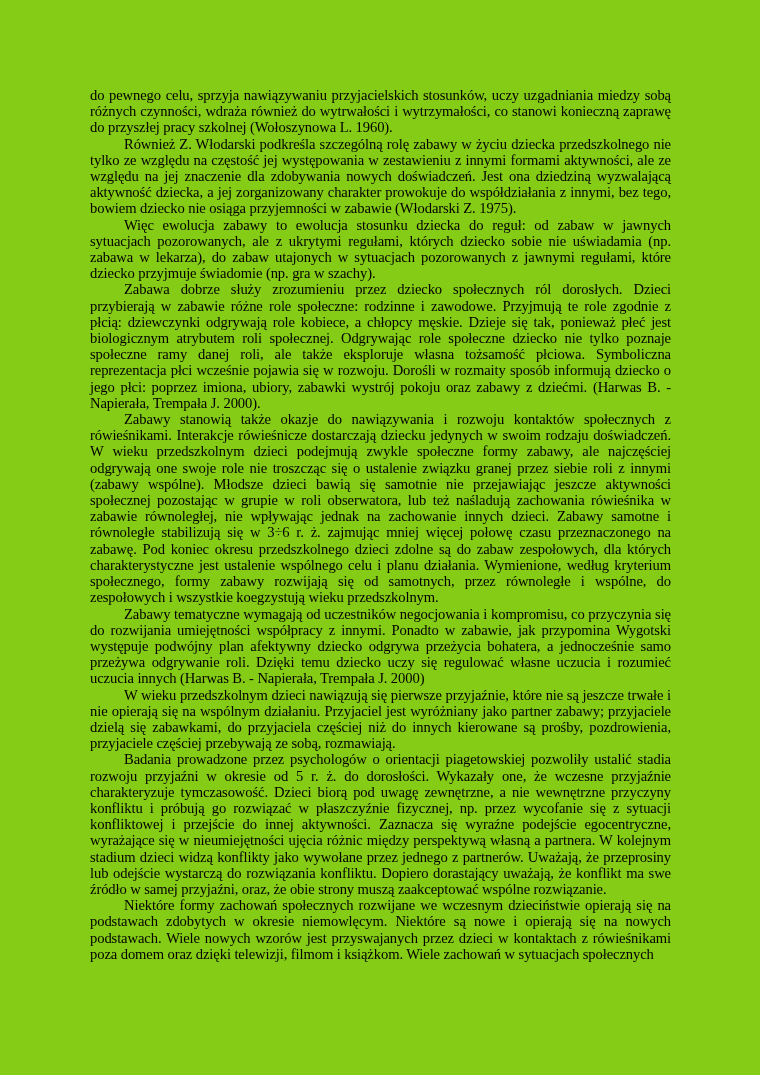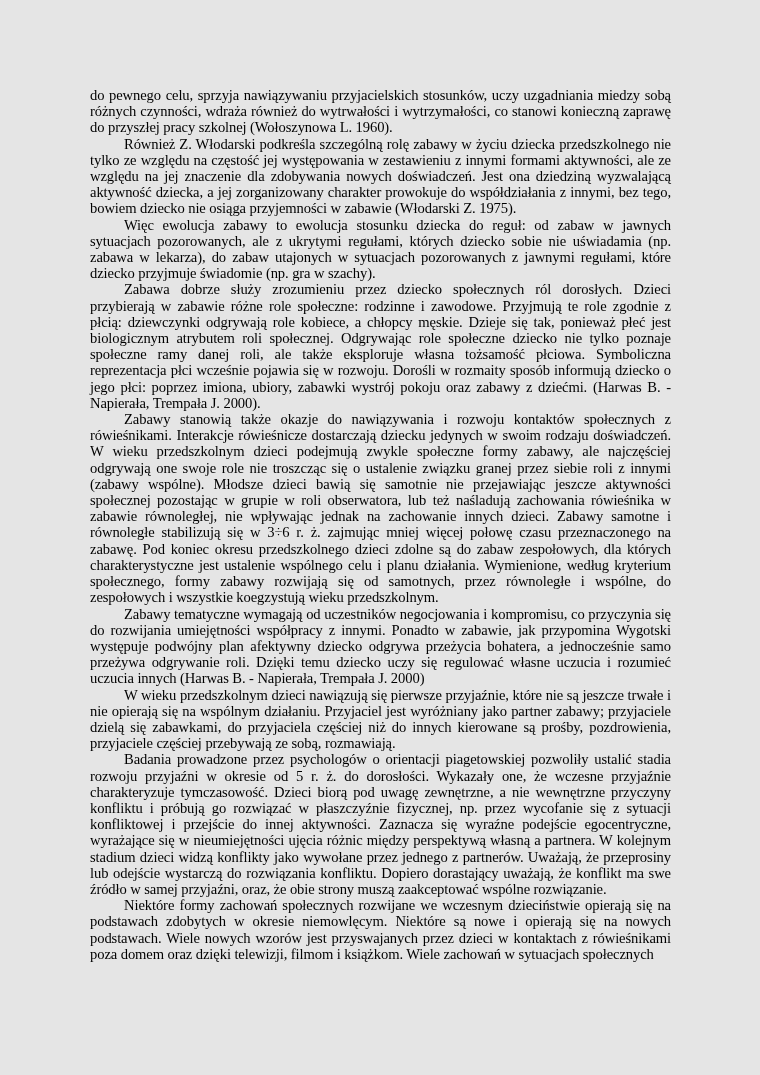--- a/index.html
+++ b/index.html
@@ -4,21 +4,21 @@
 <style>
   html, body {
     margin: 0;
     padding: 0;
     background: #ffffff;
   }
   .page {
     position: relative;
     width: 760px;
     height: 1075px;
-    background: #e5e5e5;
+    background: #84cc16;
     overflow: hidden;
   }
   .text-block {
     position: absolute;
     left: 90px;
     top: 87px;
     width: 581px;
     font-family: "Liberation Serif", "DejaVu Serif", serif;
     font-size: 14.6px;
     line-height: 16.2px;

